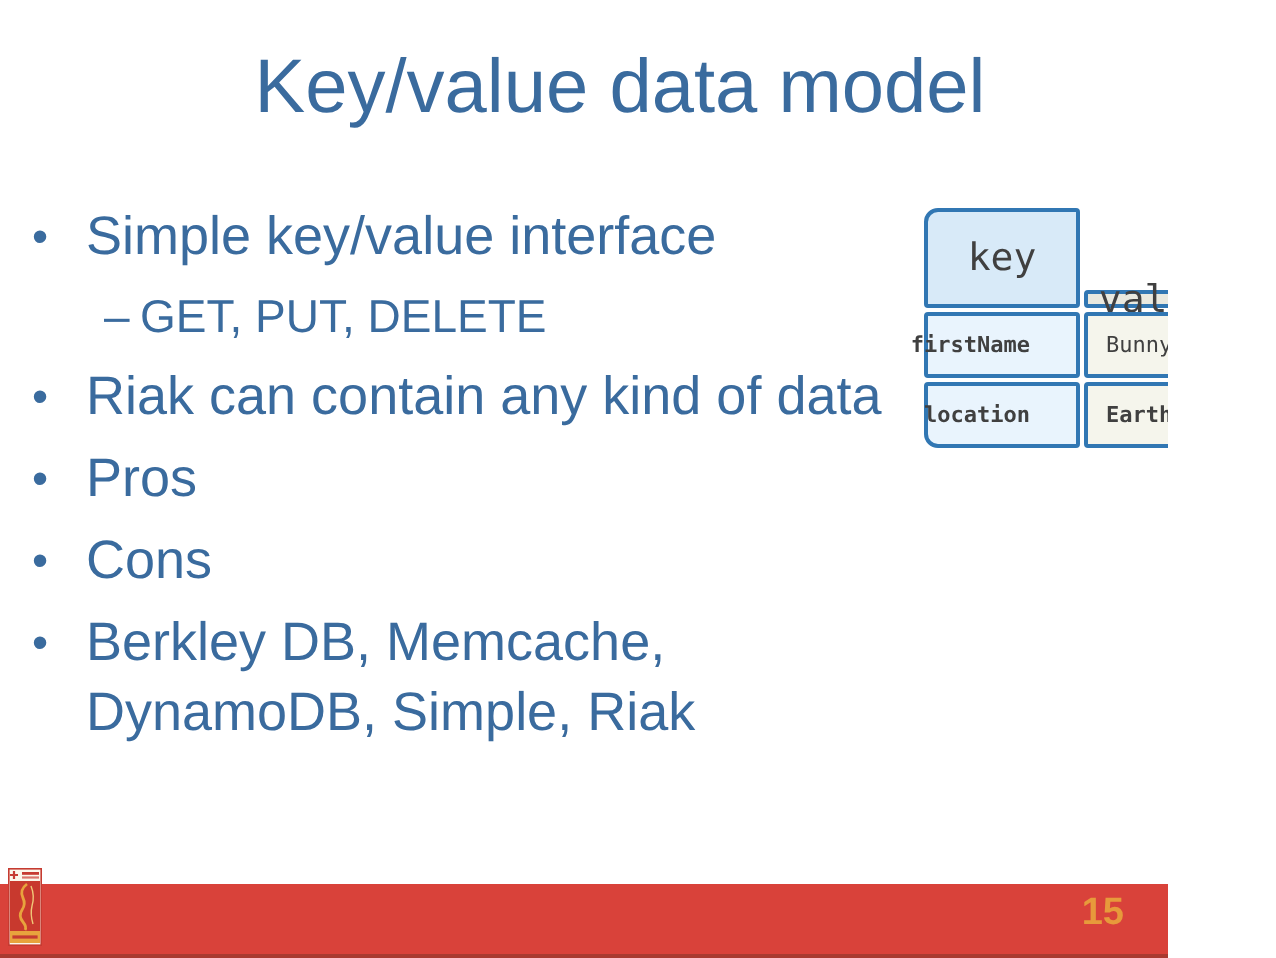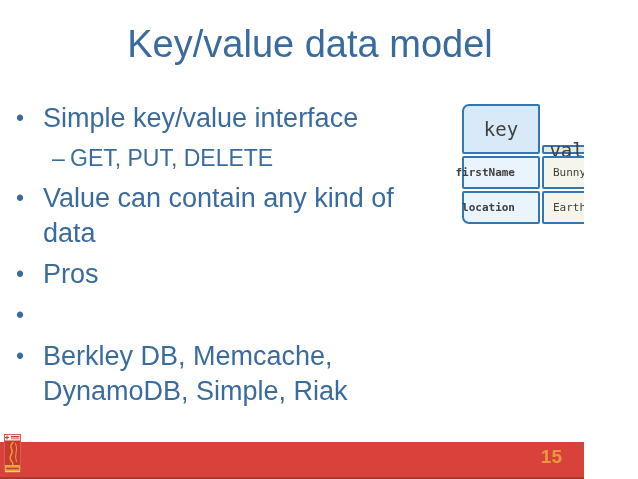--- a/index.html
+++ b/index.html
@@ -89,21 +89,21 @@
     padding-right: 23px;
   }
   .cell.val {
     background: #f5f5ec;
     font-size: 11px;
     padding-left: 9px;
   }
   .kv-table .cell:nth-child(1) { border-top-left-radius: 7px; }
   .kv-table .cell:nth-child(2) { border-top-right-radius: 7px; margin-top: 41px; }
   .kv-table .cell:nth-last-child(2) { border-bottom-left-radius: 7px; }
-  .kv-table .cell:nth-last-child(1) { border-bottom-right-radius: 7px; }
+  .kv-table .cell:nth-last-child(1) { border-bottom-right-radius: 7px; font-weight: bold; }
 
   
   .footer-bar {
     position: absolute;
     left: 0;
     top: 442px;
     width: 638px;
     height: 35px;
     background: #d9423a;
   }
@@ -146,30 +146,31 @@
       <span class="text">Simple key/value interface</span>
     </div>
 
     <div class="b2">
       <span class="marker">–</span>
       <span class="text">GET, PUT, DELETE</span>
     </div>
 
     <div class="b1">
       <span class="marker">•</span>
-      <span class="text">Value can contain any kind of data</span>
+      <span class="text">Riak can contain any kind of data</span>
     </div>
 
     <div class="b1">
       <span class="marker">•</span>
       <span class="text">Pros</span>
     </div>
 
     <div class="b1">
       <span class="marker">•</span>
+      <span class="text">Cons</span>
     </div>
 
     <div class="b1">
       <span class="marker">•</span>
       <span class="text">Berkley DB, Memcache, DynamoDB, Simple, Riak</span>
     </div>
 
   </div>
 
   <div class="kv-table">

